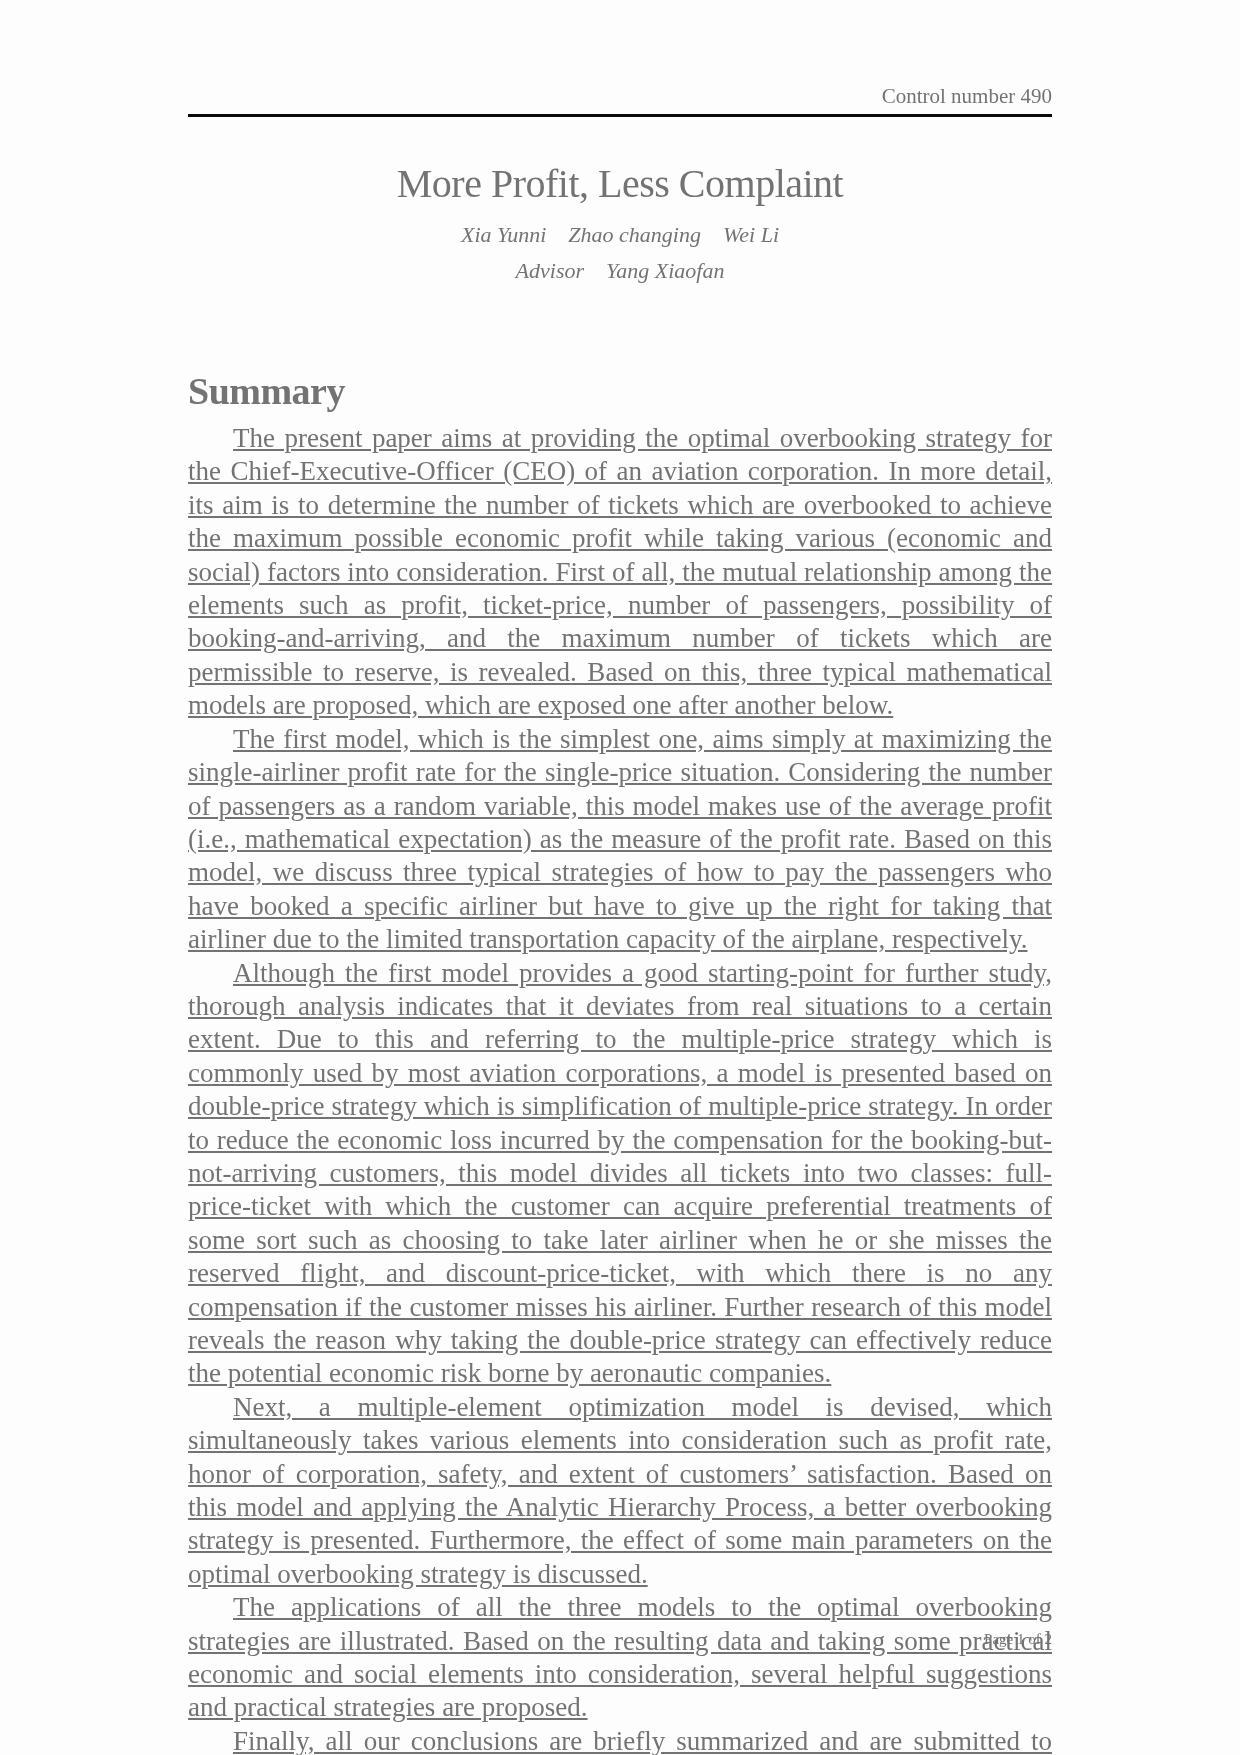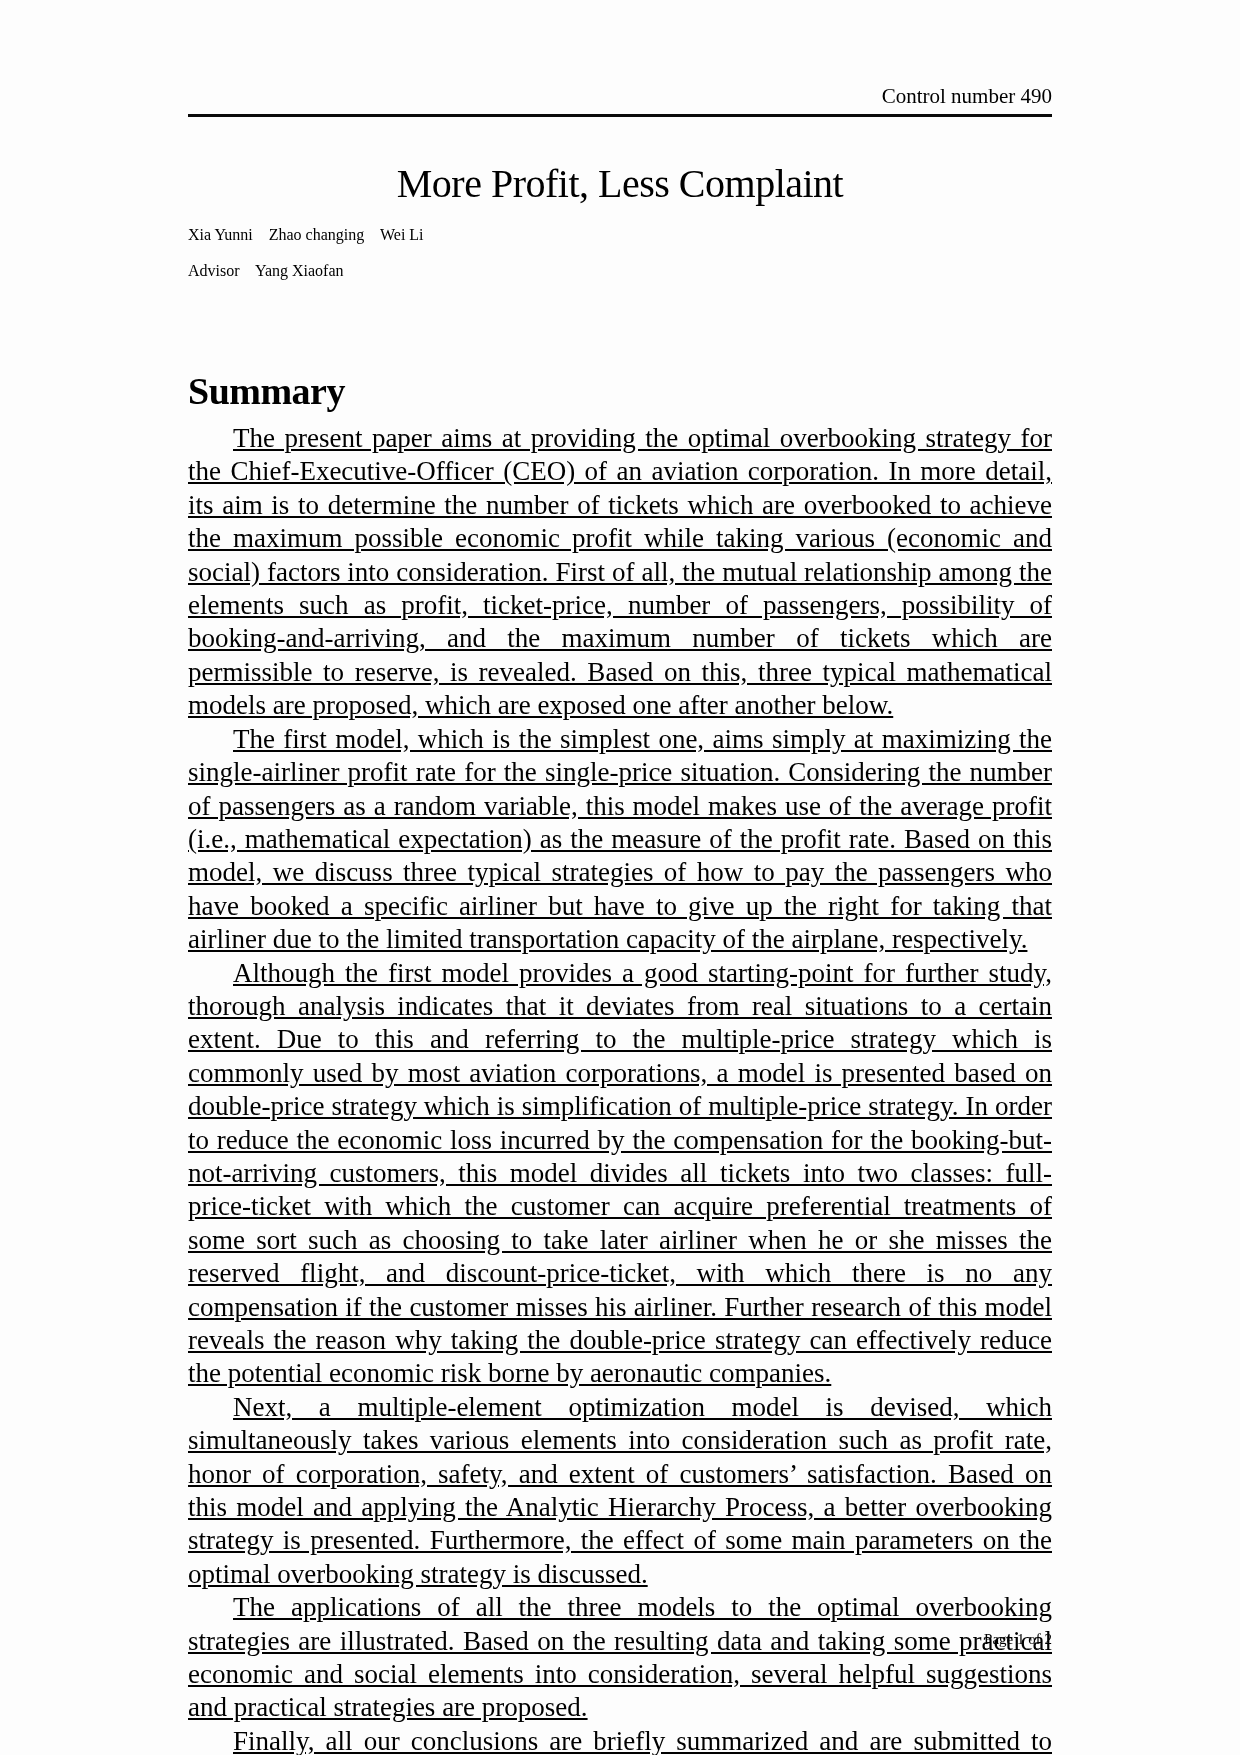--- a/index.html
+++ b/index.html
@@ -8,21 +8,21 @@
     background: #ffffff;
   }
   .page {
     position: relative;
     width: 1240px;
     height: 1755px;
     background: #fdfdfd;
     box-sizing: border-box;
     padding: 0 188px;
     font-family: "Liberation Serif", "DejaVu Serif", serif;
-    color: #000000;
+    color: #737373;
     overflow: hidden;
   }
   .control-number {
     margin-top: 84px;
     text-align: right;
     font-size: 21px;
     line-height: 1.15;
     white-space: pre-wrap;
   }
   .header-rule {
@@ -32,23 +32,25 @@
   }
   .paper-title {
     margin: 47px 0 0 0;
     font-size: 40px;
     font-weight: normal;
     text-align: center;
     line-height: 1.0;
     letter-spacing: -0.5px;
   }
   .authors-line, .advisor-line {
-    font-size: 16px;
+    text-align: center;
+    font-size: 22px;
     line-height: 30px;
     white-space: pre-wrap;
+    font-style: italic;
   }
   .authors-line { margin-top: 16px; }
   .advisor-line { margin-top: 6px; }
   .section-heading {
     margin: 86px 0 0 0;
     font-size: 38px;
     font-weight: bold;
     line-height: 1.05;
     letter-spacing: -0.5px;
   }

